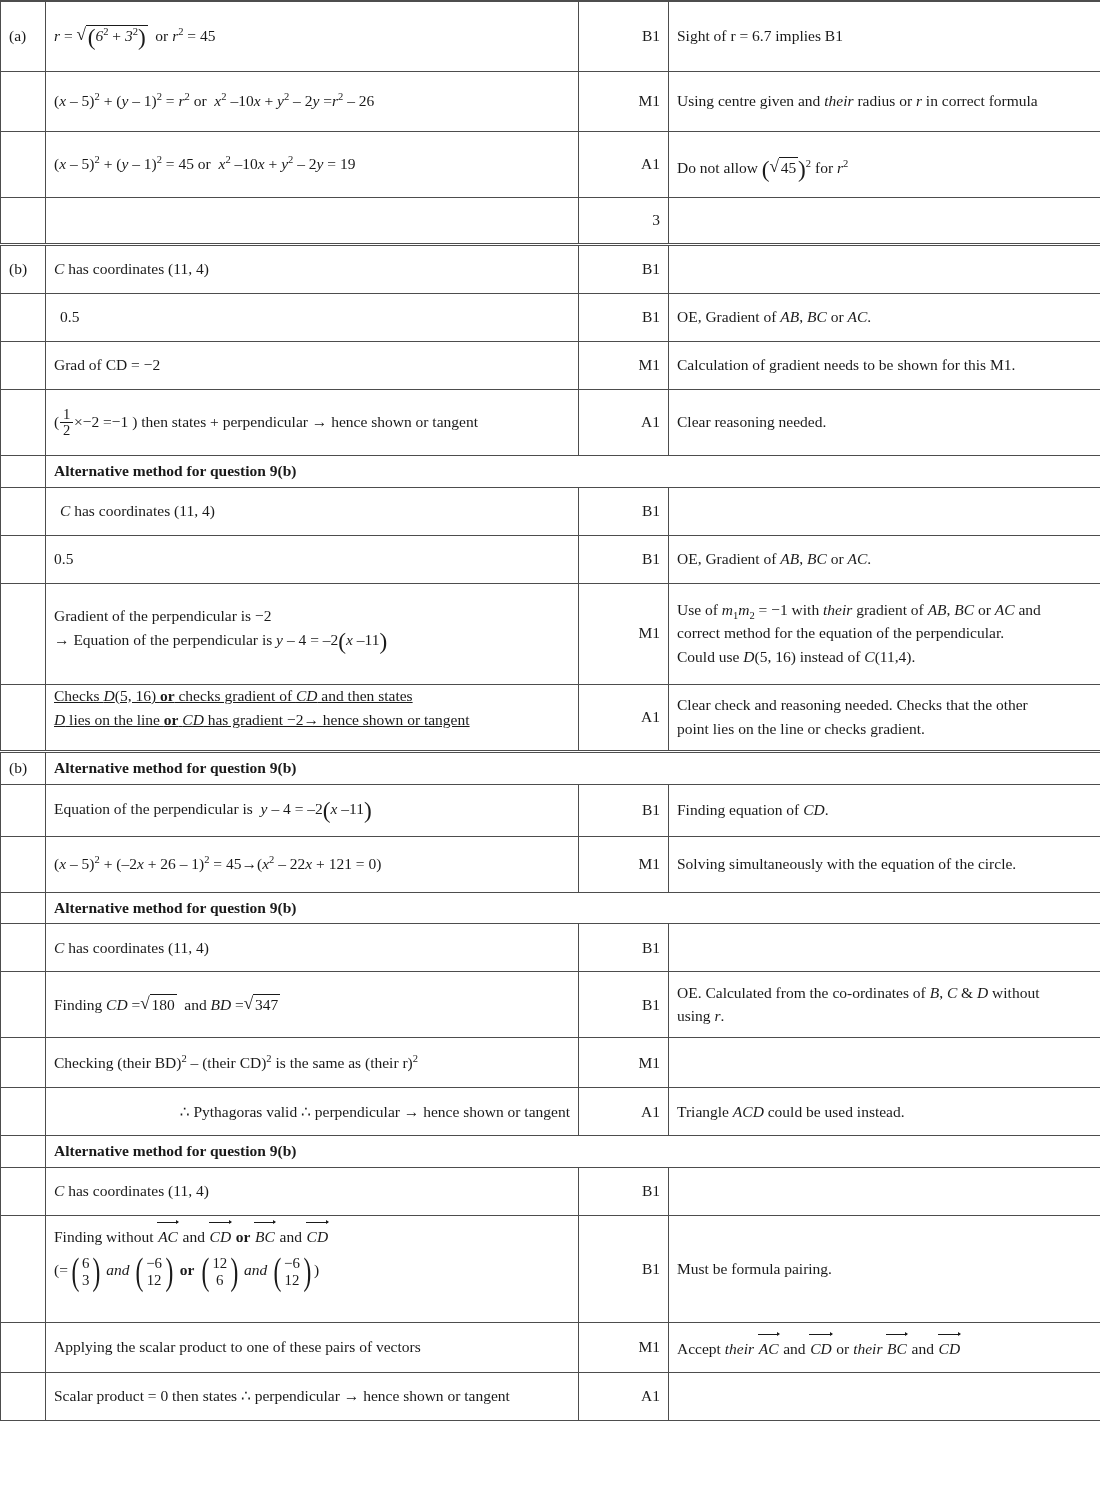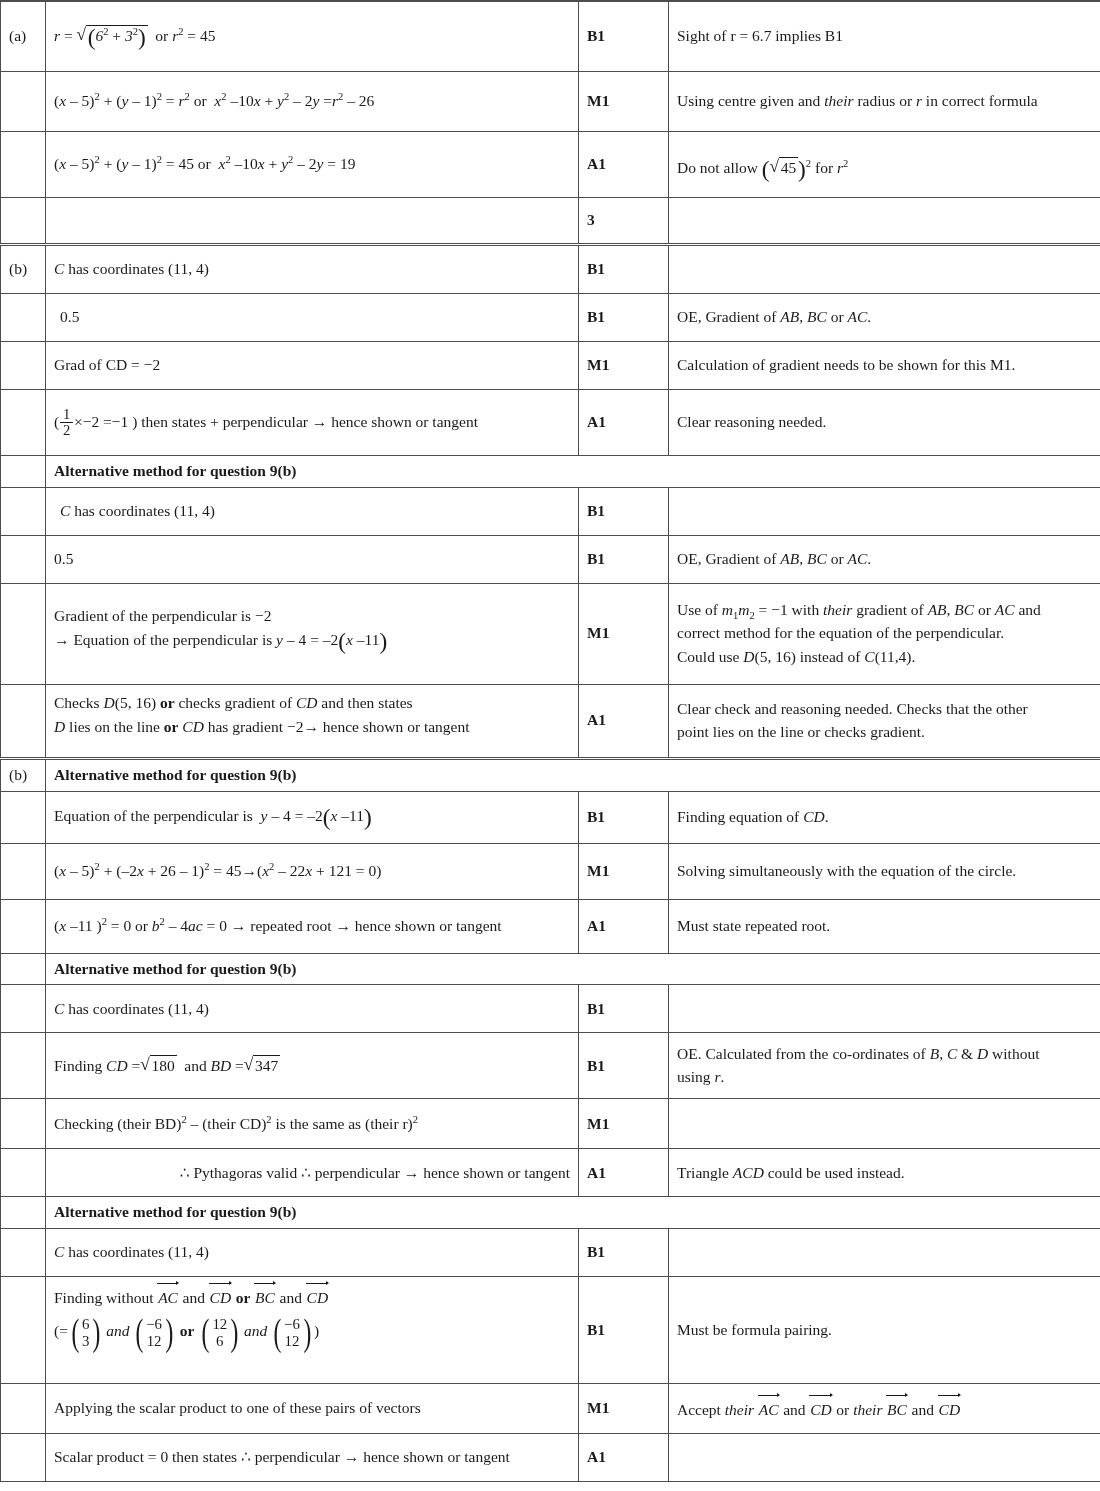--- a/index.html
+++ b/index.html
@@ -42,22 +42,22 @@
     border-top: none;
     border-bottom: none;
     border-right: 1px solid #4d4d4d;
     text-align: left;
     padding-left: 4px;
     vertical-align: top;
     font-size: 15.5px;
   }
   td.body { text-align: left; }
   td.mark {
-    text-align: left;
-    font-weight: bold;
+    text-align: right;
+    font-weight: normal;
     vertical-align: top;
     padding-right: 10px;
     padding-top: 7px;
     white-space: nowrap;
   }
   td.mark.mid { vertical-align: middle; padding-top: 5px; }
   td.note { text-align: left; vertical-align: top; padding-top: 7px; }
   td.note.mid { vertical-align: middle; padding-top: 5px; }
   td.altheader {
     font-weight: bold;
@@ -290,21 +290,21 @@
     <td class="mark">M1</td>
     <td class="note">
       <span class="mline">Use of <i>m</i><sub>1</sub><i>m</i><sub>2</sub> = −1 with <i>their</i> gradient of <i>AB</i>, <i>BC</i> or <i>AC</i> and</span>
       <span class="mline">correct method for the equation of the perpendicular.</span>
       <span class="mline">Could use <i>D</i>(5, 16) instead of <i>C</i>(11,4).</span>
     </td>
   </tr>
 
   <tr>
     <td class="label"></td>
-    <td class="body" style="height:58px;vertical-align:top;padding-top:8px;">
+    <td class="body" style="height:58px;vertical-align:top;padding-top:1px;text-decoration:underline;">
       <span class="mline">Checks <i>D</i>(5, 16) <b>or</b> checks gradient of <i>CD</i> and then states</span>
       <span class="mline"><i>D</i> lies on the line <b>or</b> <i>CD</i> has gradient −2→ hence shown or tangent</span>
     </td>
     <td class="mark">A1</td>
     <td class="note">
       <span class="mline">Clear check and reasoning needed. Checks that the other</span>
       <span class="mline">point lies on the line or checks gradient.</span>
     </td>
   </tr>
 
@@ -328,28 +328,20 @@
 
   <tr>
     <td class="label"></td>
     <td class="body" style="height:44px;">
       <span class="m">(<span class="it">x</span> – 5)<sup>2</sup> + (–2<span class="it">x</span> + 26 – 1)<sup>2</sup> = 45→(<span class="it">x</span><sup>2</sup> – 22<span class="it">x</span> + 121 = 0)</span>
     </td>
     <td class="mark mid">M1</td>
     <td class="note mid">Solving simultaneously with the equation of the circle.</td>
   </tr>
 
-  <tr>
-    <td class="label"></td>
-    <td class="body" style="height:42px;">
-      <span class="m">(<span class="it">x</span> –11 )<sup>2</sup> = 0 or <span class="it">b</span><sup>2</sup> – 4<span class="it">ac</span> = 0 → repeated root → hence shown or tangent</span>
-    </td>
-    <td class="mark mid">A1</td>
-    <td class="note mid">Must state repeated root.</td>
-  </tr>
 
   <tr>
     <td class="label"></td>
     <td class="altheader" colspan="3">Alternative method for question 9(b)</td>
   </tr>
 
   <tr>
     <td class="label"></td>
     <td class="body" style="height:36px;">
       <span class="m it">C</span>

